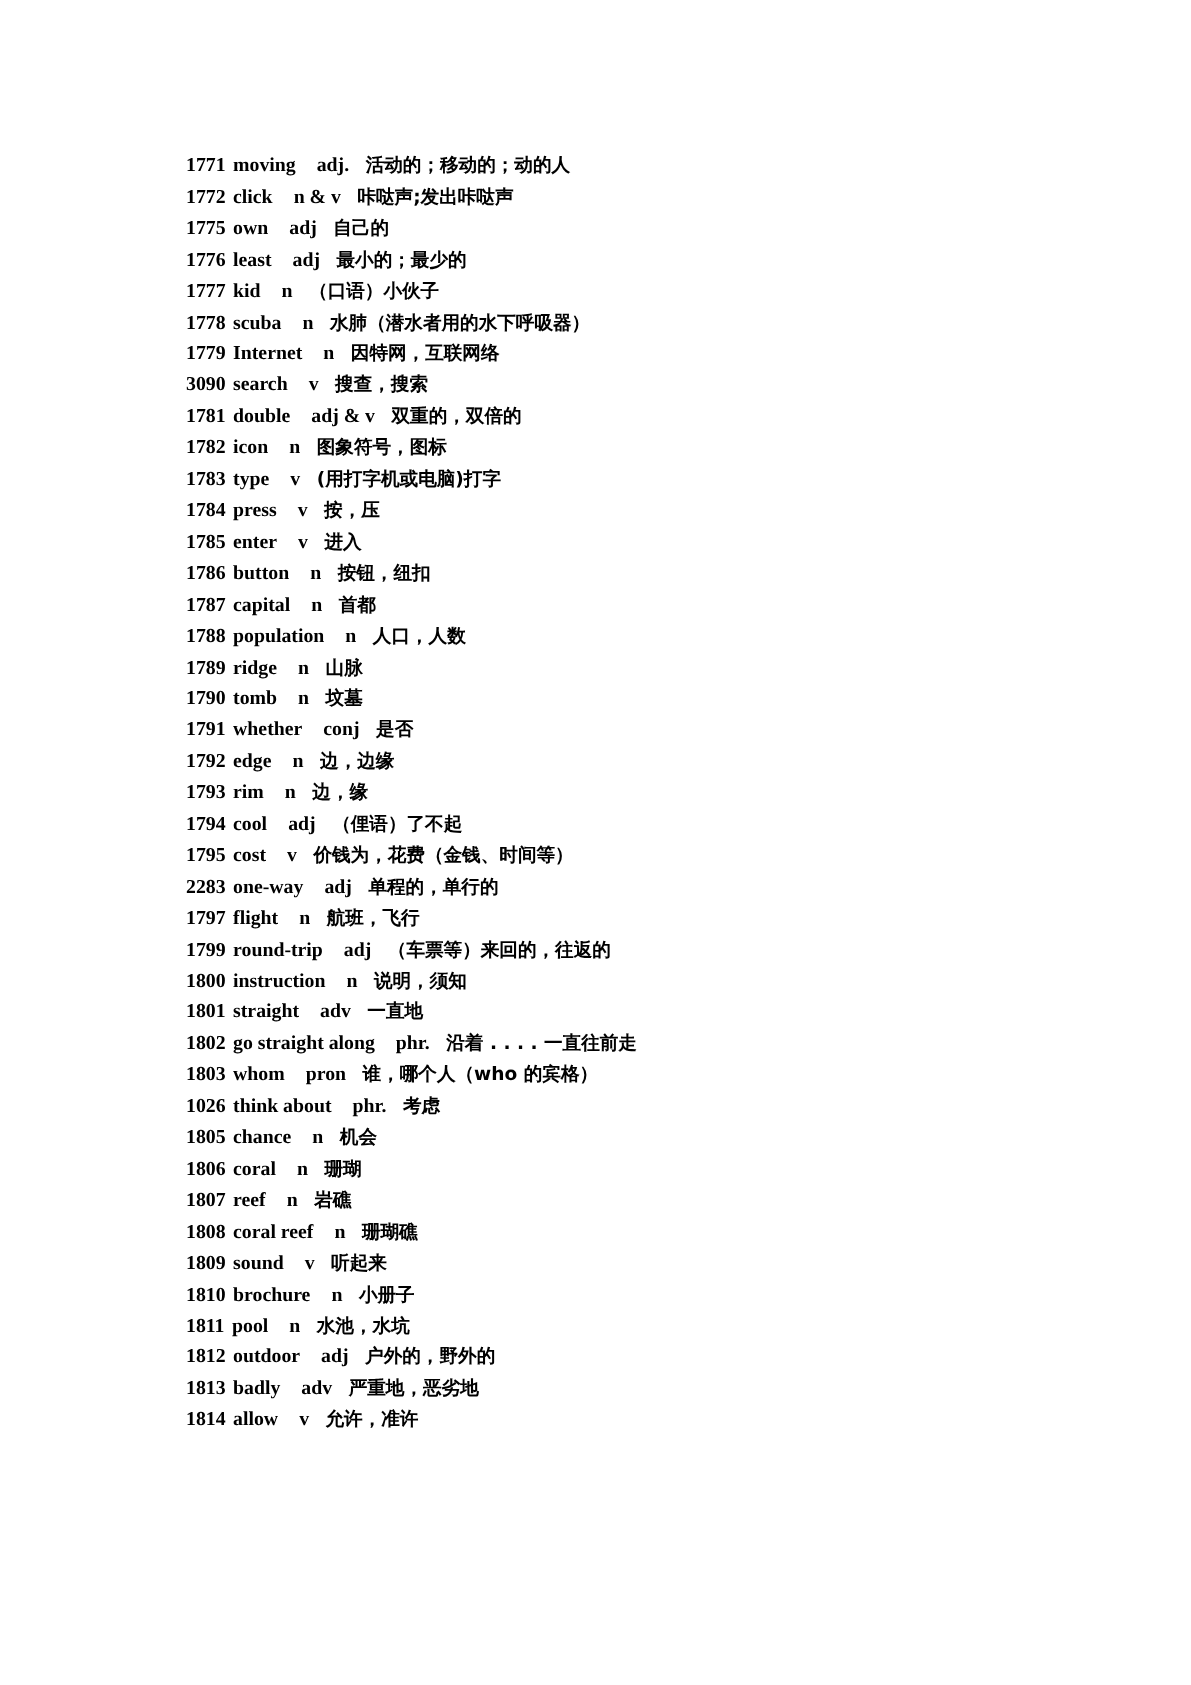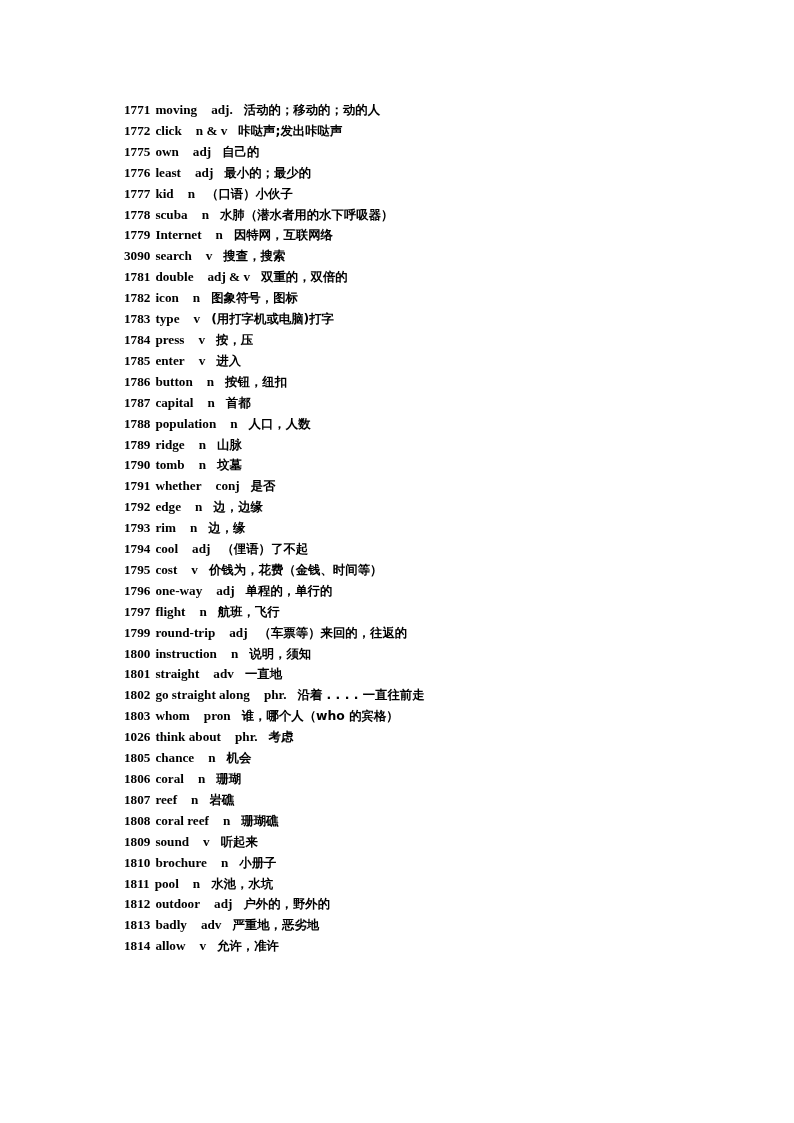--- a/index.html
+++ b/index.html
@@ -78,21 +78,21 @@
       <div class="entry"><span class="num">1786</span><span class="sp-sm"></span><span class="term">button</span><span class="sp-lg"></span><span class="pos">n</span><span class="sp-md"></span><span class="def">按钮，纽扣</span></div>
       <div class="entry"><span class="num">1787</span><span class="sp-sm"></span><span class="term">capital</span><span class="sp-lg"></span><span class="pos">n</span><span class="sp-md"></span><span class="def">首都</span></div>
       <div class="entry"><span class="num">1788</span><span class="sp-sm"></span><span class="term">population</span><span class="sp-lg"></span><span class="pos">n</span><span class="sp-md"></span><span class="def">人口，人数</span></div>
       <div class="entry"><span class="num">1789</span><span class="sp-sm"></span><span class="term">ridge</span><span class="sp-lg"></span><span class="pos">n</span><span class="sp-md"></span><span class="def">山脉</span></div>
       <div class="entry"><span class="num">1790</span><span class="sp-sm"></span><span class="term">tomb</span><span class="sp-lg"></span><span class="pos">n</span><span class="sp-md"></span><span class="def">坟墓</span></div>
       <div class="entry"><span class="num">1791</span><span class="sp-sm"></span><span class="term">whether</span><span class="sp-lg"></span><span class="pos">conj</span><span class="sp-md"></span><span class="def">是否</span></div>
       <div class="entry"><span class="num">1792</span><span class="sp-sm"></span><span class="term">edge</span><span class="sp-lg"></span><span class="pos">n</span><span class="sp-md"></span><span class="def">边，边缘</span></div>
       <div class="entry"><span class="num">1793</span><span class="sp-sm"></span><span class="term">rim</span><span class="sp-lg"></span><span class="pos">n</span><span class="sp-md"></span><span class="def">边，缘</span></div>
       <div class="entry"><span class="num">1794</span><span class="sp-sm"></span><span class="term">cool</span><span class="sp-lg"></span><span class="pos">adj</span><span class="sp-md"></span><span class="def">（俚语）了不起</span></div>
       <div class="entry"><span class="num">1795</span><span class="sp-sm"></span><span class="term">cost</span><span class="sp-lg"></span><span class="pos">v</span><span class="sp-md"></span><span class="def">价钱为，花费（金钱、时间等）</span></div>
-      <div class="entry"><span class="num">1796</span><span class="sp-sm"></span><span class="term">one-way</span><span class="sp-lg"></span><span class="pos">adj</span><span class="sp-md"></span><span class="def">单程的，单行的</span></div>
+      <div class="entry"><span class="num">2283</span><span class="sp-sm"></span><span class="term">one-way</span><span class="sp-lg"></span><span class="pos">adj</span><span class="sp-md"></span><span class="def">单程的，单行的</span></div>
       <div class="entry"><span class="num">1797</span><span class="sp-sm"></span><span class="term">flight</span><span class="sp-lg"></span><span class="pos">n</span><span class="sp-md"></span><span class="def">航班，飞行</span></div>
       <div class="entry"><span class="num">1799</span><span class="sp-sm"></span><span class="term">round-trip</span><span class="sp-lg"></span><span class="pos">adj</span><span class="sp-md"></span><span class="def">（车票等）来回的，往返的</span></div>
       <div class="entry"><span class="num">1800</span><span class="sp-sm"></span><span class="term">instruction</span><span class="sp-lg"></span><span class="pos">n</span><span class="sp-md"></span><span class="def">说明，须知</span></div>
       <div class="entry"><span class="num">1801</span><span class="sp-sm"></span><span class="term">straight</span><span class="sp-lg"></span><span class="pos">adv</span><span class="sp-md"></span><span class="def">一直地</span></div>
       <div class="entry"><span class="num">1802</span><span class="sp-sm"></span><span class="term">go straight along</span><span class="sp-lg"></span><span class="pos">phr.</span><span class="sp-md"></span><span class="def">沿着 . . . . 一直往前走</span></div>
       <div class="entry"><span class="num">1803</span><span class="sp-sm"></span><span class="term">whom</span><span class="sp-lg"></span><span class="pos">pron</span><span class="sp-md"></span><span class="def">谁，哪个人（who 的宾格）</span></div>
       <div class="entry"><span class="num">1026</span><span class="sp-sm"></span><span class="term">think about</span><span class="sp-lg"></span><span class="pos">phr.</span><span class="sp-md"></span><span class="def">考虑</span></div>
       <div class="entry"><span class="num">1805</span><span class="sp-sm"></span><span class="term">chance</span><span class="sp-lg"></span><span class="pos">n</span><span class="sp-md"></span><span class="def">机会</span></div>
       <div class="entry"><span class="num">1806</span><span class="sp-sm"></span><span class="term">coral</span><span class="sp-lg"></span><span class="pos">n</span><span class="sp-md"></span><span class="def">珊瑚</span></div>
       <div class="entry"><span class="num">1807</span><span class="sp-sm"></span><span class="term">reef</span><span class="sp-lg"></span><span class="pos">n</span><span class="sp-md"></span><span class="def">岩礁</span></div>

